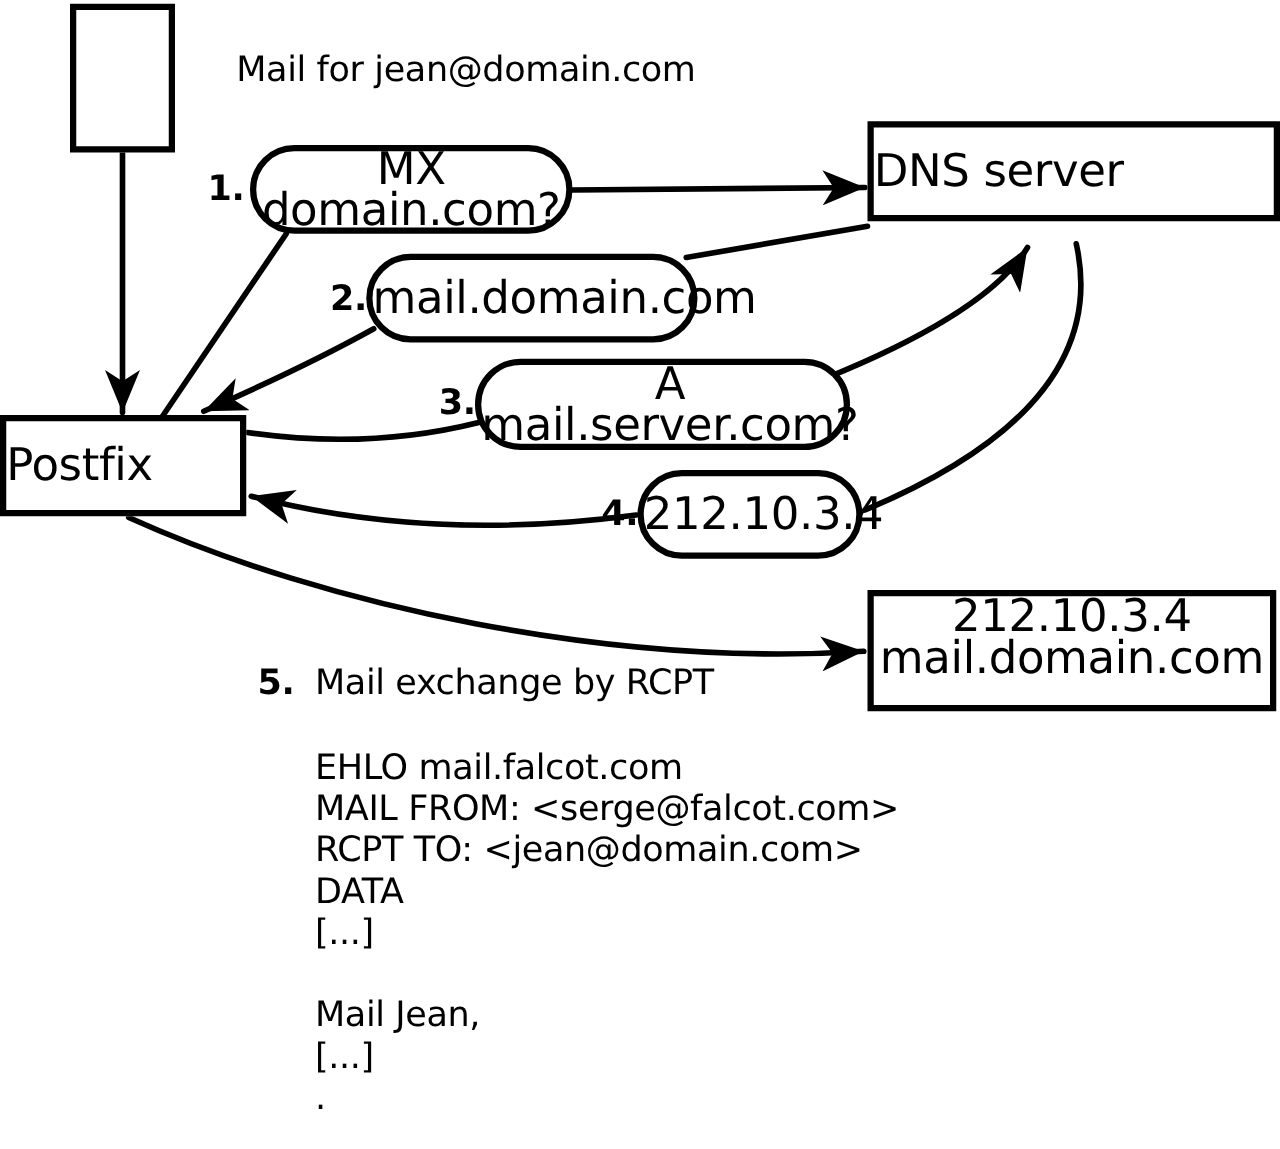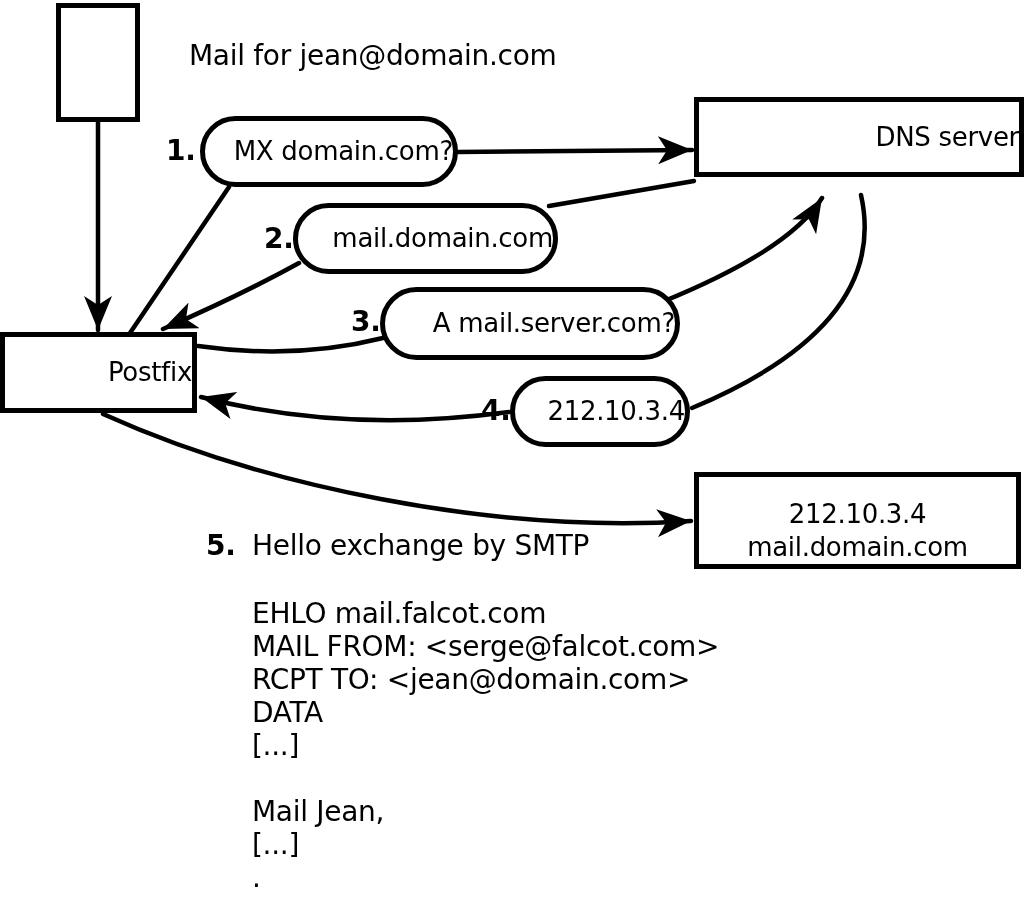--- a/index.html
+++ b/index.html
@@ -23,23 +23,23 @@
     width: 1024px;
     height: 919px;
   }
   .node {
     position: absolute;
     box-sizing: border-box;
     background: #ffffff;
     border: 5px solid #000000;
     display: flex;
     align-items: center;
-    justify-content: flex-end;
+    justify-content: flex-start;
     text-align: center;
-    font-size: 26px;
+    font-size: 36px;
     letter-spacing: -0.3px;
     line-height: 33px;
   }
   .pill {
     border-radius: 40px;
   }
   .two-line {
     flex-direction: column;
   }
   .step-num {
@@ -125,21 +125,21 @@
   <div class="node pill" style="left:380px; top:287px; width:300px; height:73px;">
     <span>A mail.server.com?</span>
   </div>
 
   <div class="step-num" style="left:481px; top:396px;">4.</div>
   <div class="node pill" style="left:510px; top:376px; width:180px; height:71px;">
     <span>212.10.3.4</span>
   </div>
 
   <div class="step-num" style="left:206px; top:531px;">5.</div>
-  <div class="free-text" style="left:252px; top:531px;">Hello exchange by SMTP</div>
+  <div class="free-text" style="left:252px; top:531px;">Mail exchange by RCPT</div>
 
   <div class="smtp-block">
     <div class="smtp-line">EHLO mail.falcot.com</div>
     <div class="smtp-line">MAIL FROM: &lt;serge@falcot.com&gt;</div>
     <div class="smtp-line">RCPT TO: &lt;jean@domain.com&gt;</div>
     <div class="smtp-line">DATA</div>
     <div class="smtp-line">[...]</div>
     <div class="smtp-line"></div>
     <div class="smtp-line">Mail Jean,</div>
     <div class="smtp-line">[...]</div>

